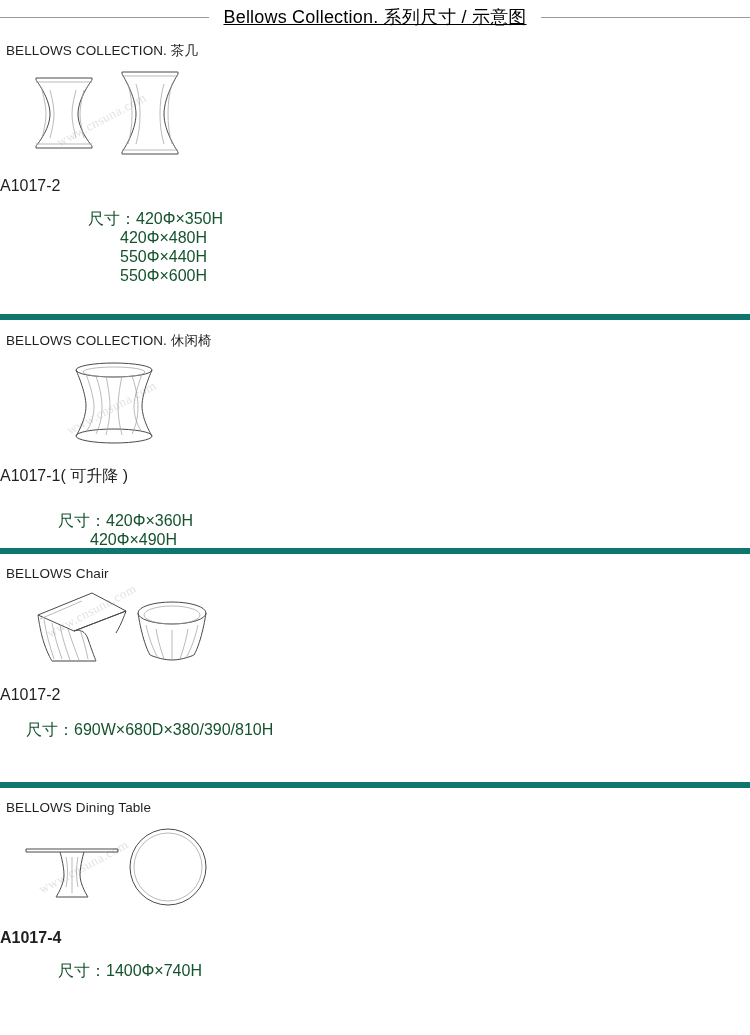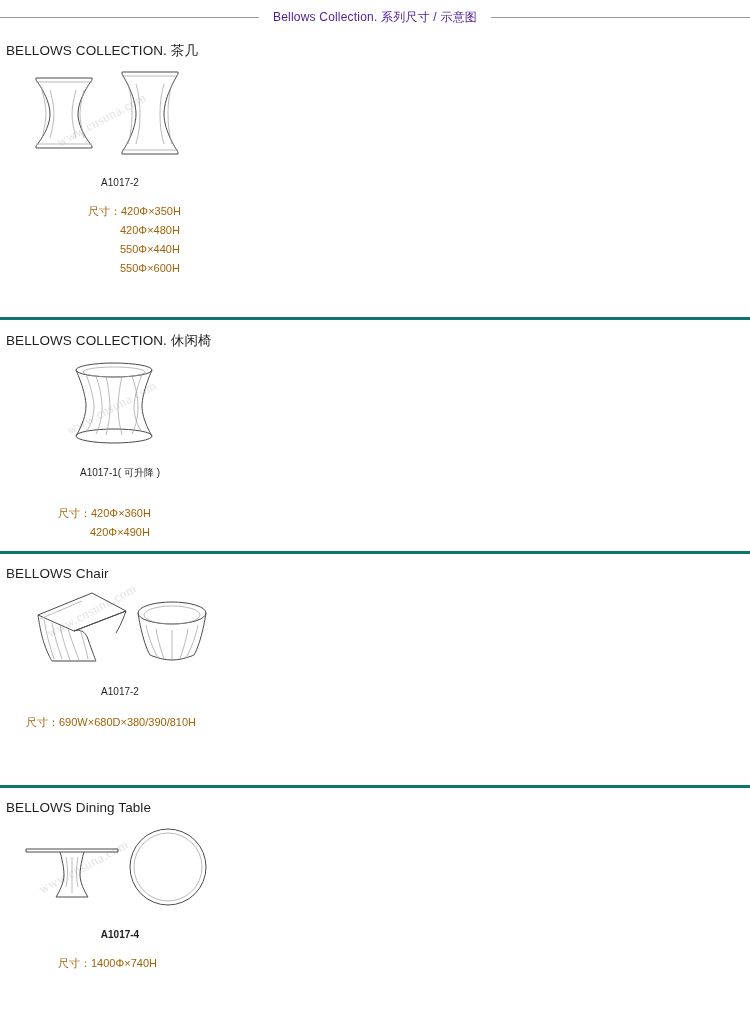--- a/index.html
+++ b/index.html
@@ -26,54 +26,55 @@
     box-sizing: border-box;
   }
   .page-header .rule {
     flex: 1 1 auto;
     height: 1px;
     background: #9a9a9a;
   }
   .page-header .header-title {
     flex: 0 0 auto;
     padding: 0 14px;
-    font-size: 12px;
+    font-size: 18px;
     letter-spacing: 0.2px;
-    color: #4c1d95;
+    color: #000000;
     white-space: nowrap;
+    text-decoration: underline;
   }
 
   
   .section {
     position: relative;
     box-sizing: border-box;
-    border-bottom: 3px solid #0f766e;
+    border-bottom: 6px solid #0f766e;
     padding: 0 0 0 0;
   }
   .section:last-of-type {
     border-bottom: none;
   }
   .section-title {
     font-size: 13.5px;
     color: #1f1f1f;
     padding: 12px 0 0 6px;
     letter-spacing: 0.1px;
   }
   .figure-area {
     position: relative;
     width: 100%;
   }
   .code-label {
-    font-size: 10px;
+    font-size: 16px;
     color: #1f1f1f;
-    text-align: center;
+    text-align: left;
   }
   .dims {
-    font-size: 11px;
-    color: #a16207;
+    font-size: 16px;
+    color: #14532d;
     line-height: 19px;
   }
   .dims .dim-line {
     white-space: nowrap;
   }
 
   
   .wm {
     position: absolute;
     font-family: "Liberation Serif", serif;

